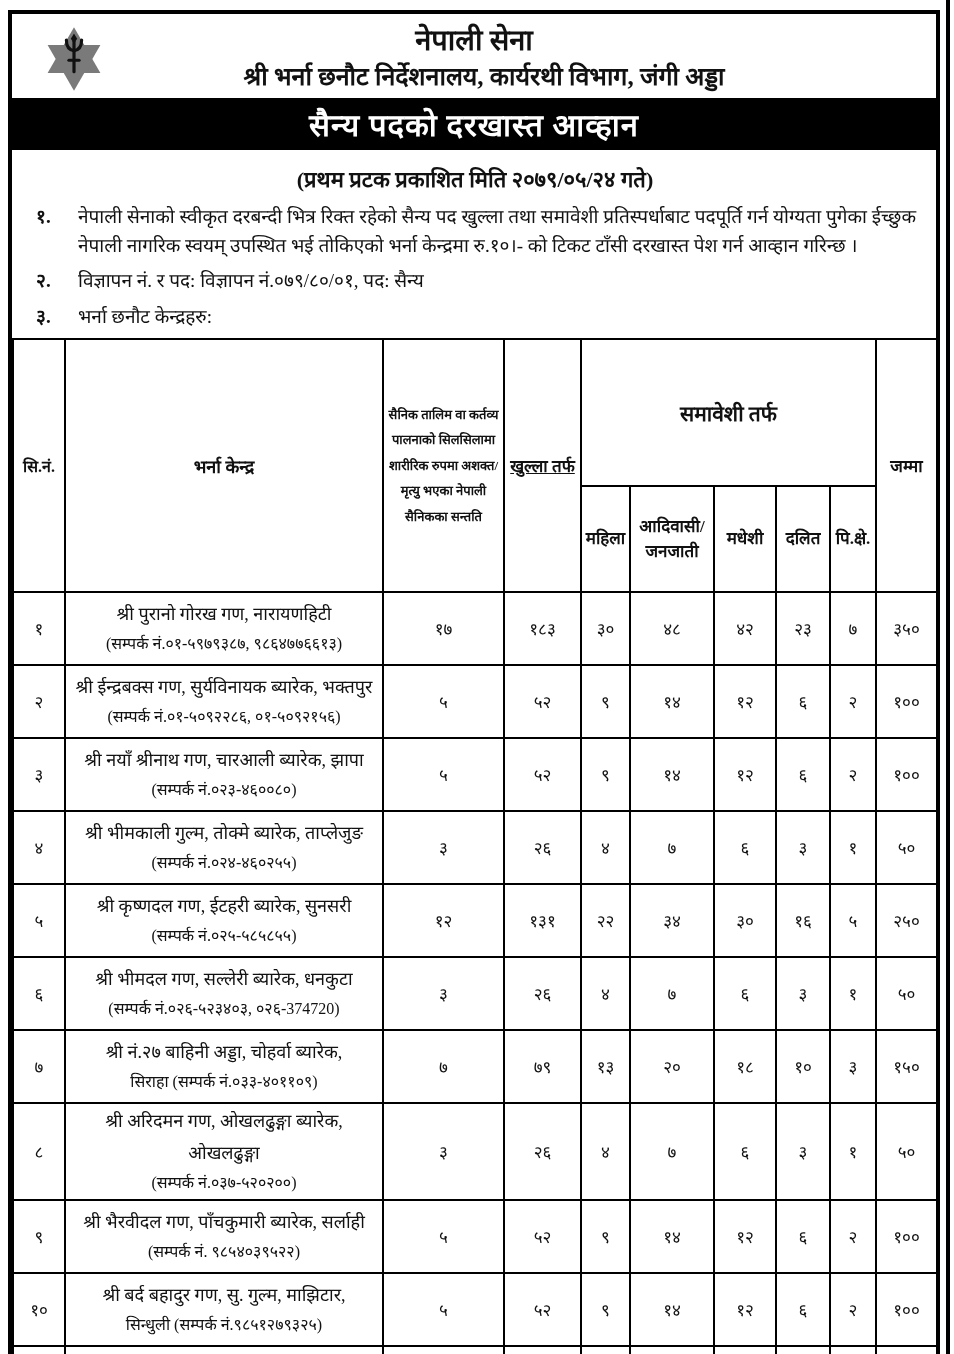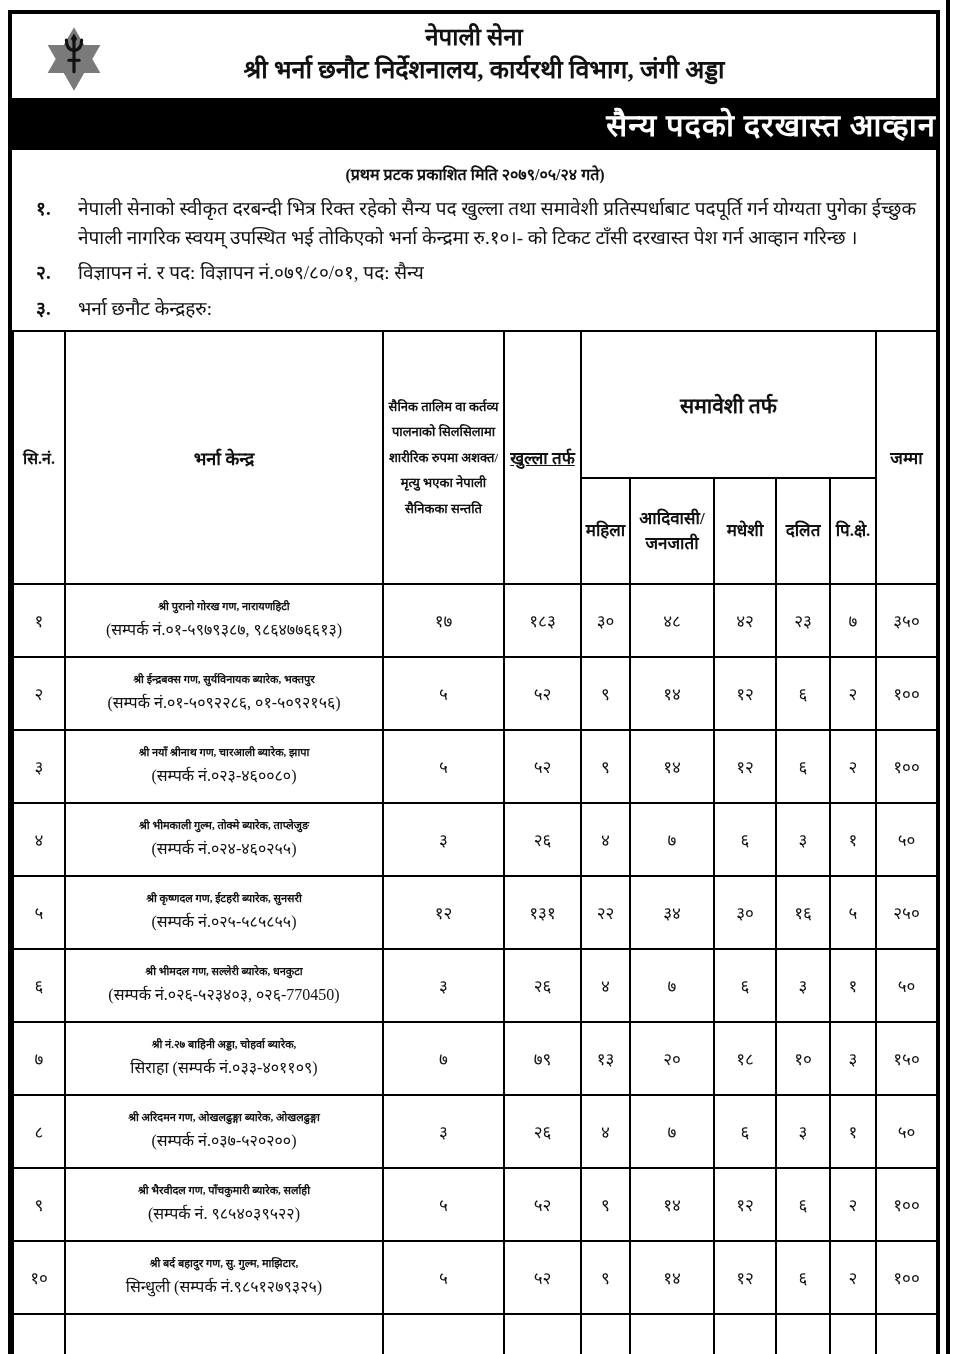--- a/index.html
+++ b/index.html
@@ -21,31 +21,31 @@
   .page-sliver{
     position:absolute;left:946px;top:0;
     width:10px;height:1354px;
     border-left:4px solid #000;
     background:#fff;
   }
   
   .masthead{position:relative;height:84px;}
   .crest{position:absolute;left:30px;top:12px;width:64px;height:66px;}
   .masthead-text{padding-top:8px;text-align:center;}
-  .org-name{font-size:24px;font-weight:bold;line-height:1.3;}
+  .org-name{font-size:29px;font-weight:bold;line-height:1.3;}
   .dept-line{font-size:25px;font-weight:bold;line-height:1.35;padding-left:20px;}
   
   .banner{
     background:#000;color:#fff;
-    height:52px;display:flex;align-items:center;justify-content:flex-end;
+    height:52px;display:flex;align-items:center;justify-content:center;
   }
   .banner-title{font-size:31px;font-weight:bold;letter-spacing:1px;}
   
   .content{padding:0 14px 0 16px;}
-  .publish-line{text-align:center;font-weight:bold;font-size:16px;margin:13px 0 10px 0;}
+  .publish-line{text-align:center;font-weight:bold;font-size:22px;margin:13px 0 10px 0;}
   .notice-item{display:flex;font-size:19px;line-height:1.5;margin-bottom:7px;}
   .notice-num{flex:0 0 42px;padding-left:8px;font-weight:bold;}
   .notice-body{flex:1;text-align:justify;padding-right:6px;}
   .notice-label{font-weight:normal;}
   
   table.centers{
     width:100%;
     border-collapse:collapse;
     table-layout:fixed;
     margin-top:4px;
@@ -62,21 +62,21 @@
   .th-center{font-size:18px;margin-left:31px;}
   .th-disabled{font-size:13px;line-height:1.95;padding:4px 2px;}
   .th-open{font-size:17px;text-decoration:underline;}
   .th-inclusive{font-size:21px;}
   .th-sub{font-size:17px;line-height:1.5;}
   .th-total{font-size:17px;margin-top:7px;}
   tr.hdr-top{height:147px;}
   tr.hdr-sub{height:106px;}
   tr.data-row{height:73px;}
   td.center-cell{text-align:left;padding:3px 4px 3px 8px;}
-  .center-name{font-size:11px;font-weight:bold;line-height:1.75;}
+  .center-name{font-size:18px;font-weight:normal;line-height:1.75;}
   .center-contact{font-size:16px;line-height:1.75;}
   td.num-cell{font-size:17px;}
   td.sn-cell{font-size:17px;}
 </style>
 </head>
 <body>
 
 <div class="page">
 
   <div class="masthead">
@@ -225,21 +225,21 @@
           <td class="num-cell">३४</td>
           <td class="num-cell">३०</td>
           <td class="num-cell">१६</td>
           <td class="num-cell">५</td>
           <td class="num-cell">२५०</td>
         </tr>
         <tr class="data-row">
           <td class="sn-cell">६</td>
           <td class="center-cell">
             <div class="center-name">श्री भीमदल गण, सल्लेरी ब्यारेक, धनकुटा</div>
-            <div class="center-contact">(सम्पर्क नं.०२६-५२३४०३, ०२६-770450)</div>
+            <div class="center-contact">(सम्पर्क नं.०२६-५२३४०३, ०२६-374720)</div>
           </td>
           <td class="num-cell">३</td>
           <td class="num-cell">२६</td>
           <td class="num-cell">४</td>
           <td class="num-cell">७</td>
           <td class="num-cell">६</td>
           <td class="num-cell">३</td>
           <td class="num-cell">१</td>
           <td class="num-cell">५०</td>
         </tr>

